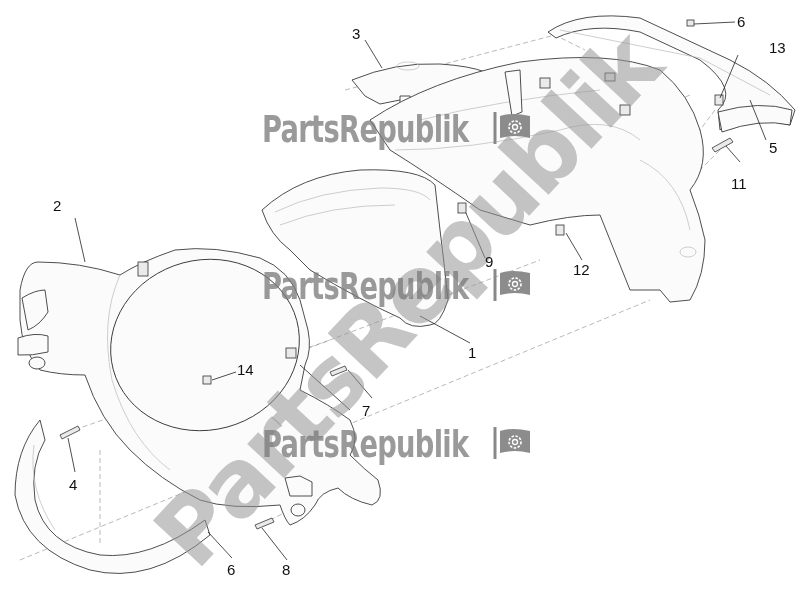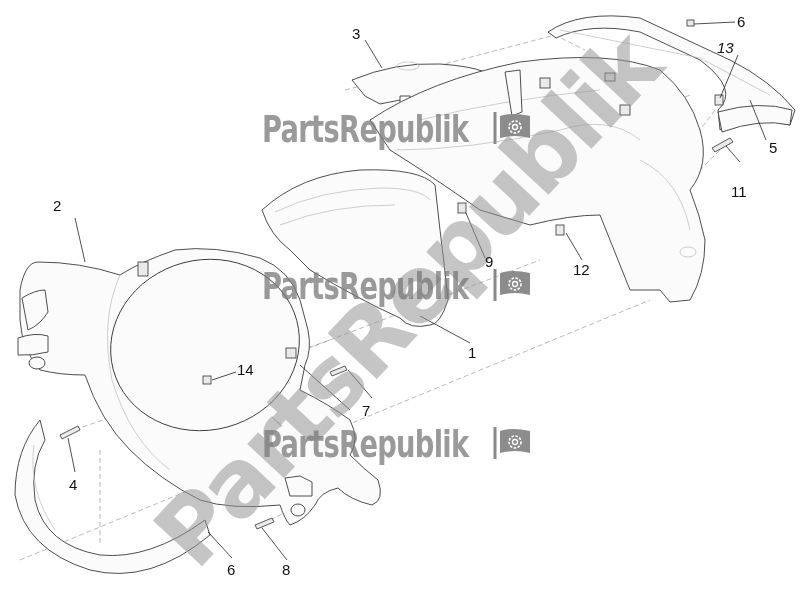--- a/index.html
+++ b/index.html
@@ -142,16 +142,16 @@
 <div class="callout" style="left:468px; top:345px;">1</div>
 <div class="callout" style="left:53px; top:198px;">2</div>
 <div class="callout" style="left:352px; top:26px;">3</div>
 <div class="callout" style="left:69px; top:477px;">4</div>
 <div class="callout" style="left:769px; top:140px;">5</div>
 <div class="callout" style="left:227px; top:562px;">6</div>
 <div class="callout" style="left:362px; top:403px;">7</div>
 <div class="callout" style="left:282px; top:562px;">8</div>
 <div class="callout" style="left:485px; top:254px;">9</div>
 <div class="callout" style="left:737px; top:14px;">6</div>
-<div class="callout" style="left:731px; top:184px;">11</div>
+<div class="callout" style="left:731px; top:176px;">11</div>
 <div class="callout" style="left:573px; top:262px;">12</div>
-<div class="callout" style="left:717px; top:40px;font-style:italic;">13</div>
+<div class="callout" style="left:769px; top:40px;">13</div>
 <div class="callout" style="left:237px; top:362px;">14</div>
 
 </body></html>

